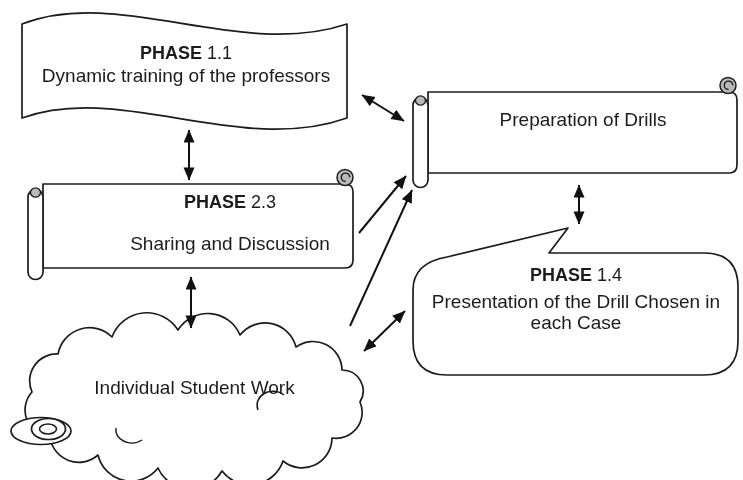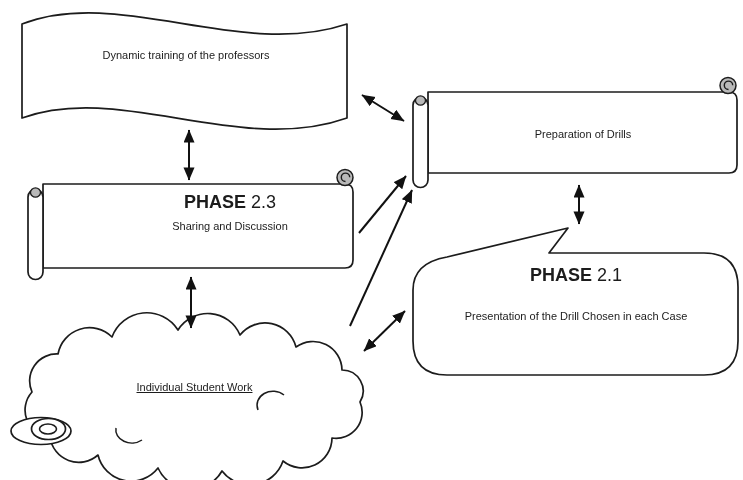--- a/index.html
+++ b/index.html
@@ -18,34 +18,34 @@
     pointer-events:none;
   }
   .label .title{
     font-size:18px;
     font-weight:700;
     line-height:20px;
     white-space:nowrap;
   }
   .label .title .num{font-weight:400;margin-left:5px;}
   .label .desc{
-    font-size:11px;
+    font-size:19px;
     font-weight:400;
     line-height:21px;
   }
   #lbl-p11{left:30px;top:43px;width:312px;}
   #lbl-p11 .desc{margin-top:2px;}
   #lbl-p23{left:45px;top:192px;width:370px;}
-  #lbl-p23 .desc{margin-top:4px;}
+  #lbl-p23 .desc{margin-top:21px;}
   #lbl-p12{left:432px;top:100px;width:302px;}
-  #lbl-p12 .desc{margin-top:24px;}
+  #lbl-p12 .desc{margin-top:9px;}
   #lbl-p21{left:430px;top:265px;width:292px;}
-  #lbl-p21 .desc{margin-top:21px;}
+  #lbl-p21 .desc{margin-top:6px;}
   #lbl-p22{left:52px;top:357px;width:285px;}
-  #lbl-p22 .desc{margin-top:20px;text-decoration:underline;}
+  #lbl-p22 .desc{margin-top:20px;}
 </style>
 </head>
 <body>
 
 <div class="stage">
 
   <svg width="743" height="480" viewBox="0 0 743 480">
     <defs>
       <marker id="ah" markerWidth="9" markerHeight="8" refX="6.3" refY="2.75" orient="auto-start-reverse" markerUnits="strokeWidth">
         <path d="M0,0 L6.5,2.75 L0,5.5 Z" fill="#111111"></path>
@@ -101,34 +101,35 @@
       <line x1="362" y1="95" x2="404" y2="121" marker-start="url(#ah)" marker-end="url(#ah)"></line>
       <line x1="191" y1="277" x2="191" y2="328" marker-start="url(#ah)" marker-end="url(#ah)"></line>
       <line x1="359" y1="233" x2="406" y2="176" marker-end="url(#ah)"></line>
       <line x1="350" y1="326" x2="412" y2="190" marker-end="url(#ah)"></line>
       <line x1="364" y1="351" x2="405" y2="311" marker-start="url(#ah)" marker-end="url(#ah)"></line>
       <line x1="579" y1="185" x2="579" y2="224" marker-start="url(#ah)" marker-end="url(#ah)"></line>
     </g>
   </svg>
 
   <div class="label" id="lbl-p11">
+    <div class="title"><b>PHASE</b><span class="num">1.1</span></div>
     <div class="desc">Dynamic training of the professors</div>
   </div>
 
   <div class="label" id="lbl-p23">
     <div class="title"><b>PHASE</b><span class="num">2.3</span></div>
     <div class="desc">Sharing and Discussion</div>
   </div>
 
   <div class="label" id="lbl-p12">
     <div class="desc">Preparation of Drills</div>
   </div>
 
   <div class="label" id="lbl-p21">
-    <div class="title"><b>PHASE</b><span class="num">2.1</span></div>
+    <div class="title"><b>PHASE</b><span class="num">1.4</span></div>
     <div class="desc">Presentation of the Drill Chosen in each Case</div>
   </div>
 
   <div class="label" id="lbl-p22">
     <div class="desc">Individual Student Work</div>
   </div>
 
 </div>
 
 </body></html>

